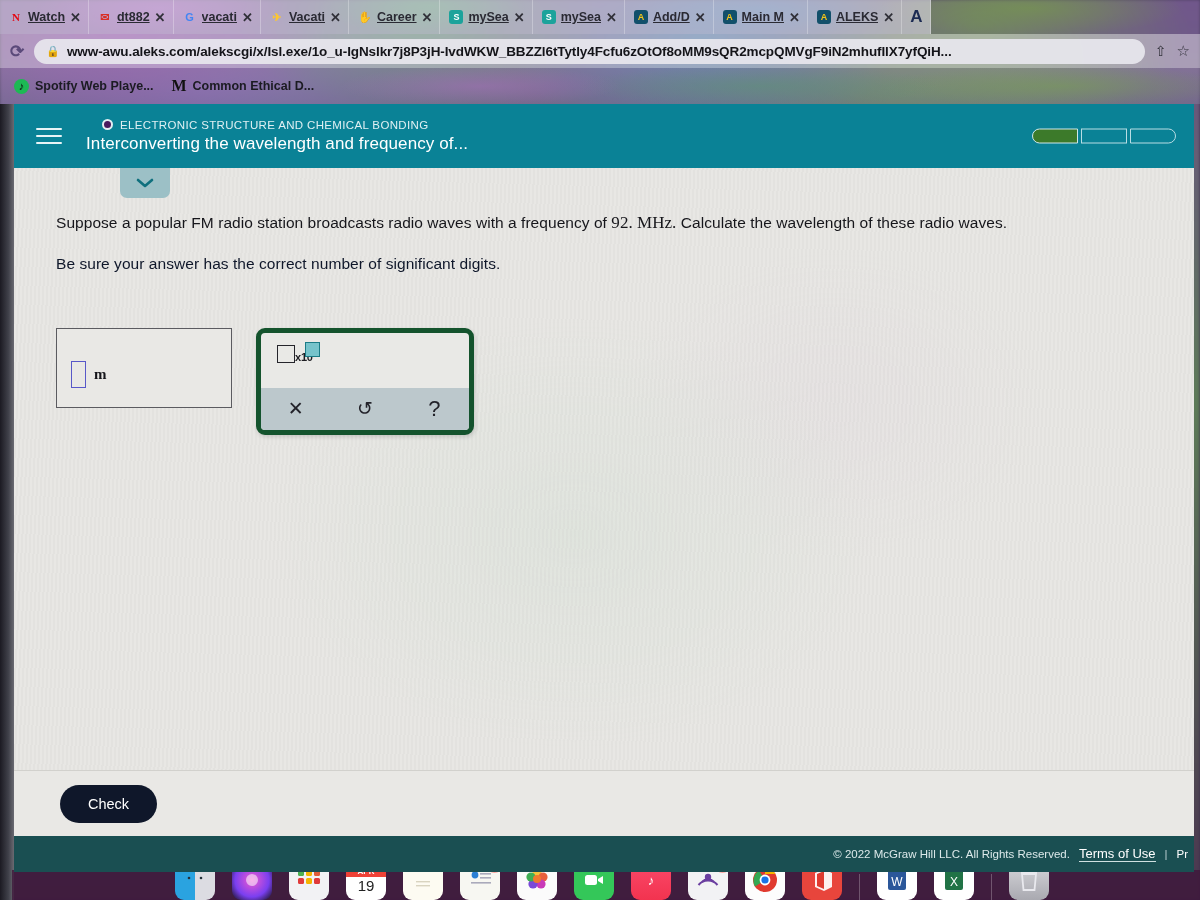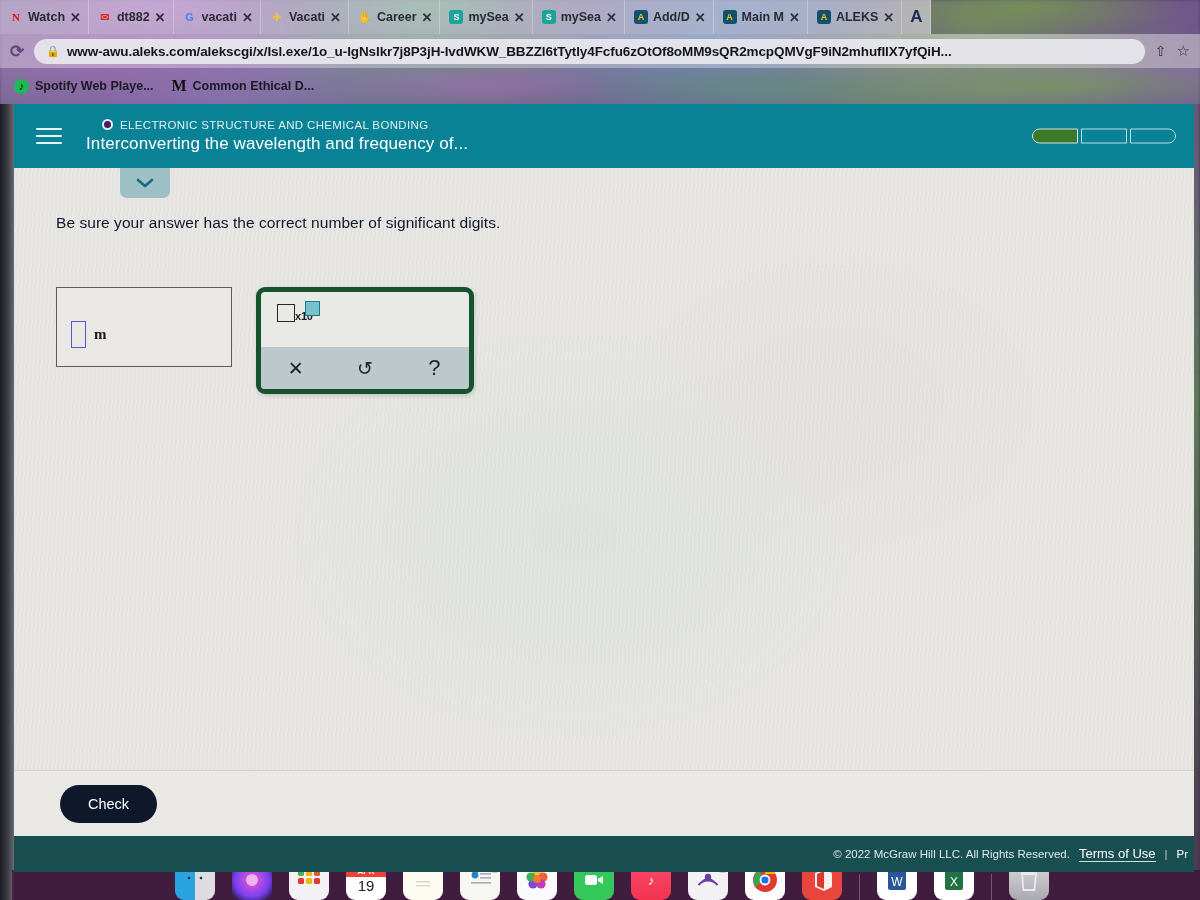--- a/index.html
+++ b/index.html
@@ -53,20 +53,21 @@
     background: rgba(226,224,234,.58);
   }
   .tab .fav {
     width: 14px; height: 14px; flex: 0 0 14px;
     display: inline-flex; align-items: center; justify-content: center;
     font-size: 11px; line-height: 1; border-radius: 2px;
   }
   .tab .tlabel {
     max-width: 54px; overflow: hidden; white-space: nowrap;
     text-overflow: clip;
+    text-decoration: underline;
   }
   .tab .tclose { font-size: 13px; color: #303038; font-weight: 700; line-height: 1; }
 
   .fav.netflix { color:#e50914; font-weight:900; font-family:"Liberation Serif",serif; }
   .fav.gmail { color:#d93025; }
   .fav.google { color:#4285f4; font-weight:900; }
   .fav.expedia { color:#ffc72c; }
   .fav.career { color:#2a9fd6; }
   .fav.myseat { background:#1ca39b; color:#fff; font-size:9px; font-weight:800; border-radius:3px; }
   .fav.aleks { background:#12506b; color:#f5c518; font-size:9px; font-weight:800; border-radius:3px; }
@@ -359,20 +360,23 @@
       </div>
     </div>
 
     <div class="tabchev">
       <svg viewBox="0 0 20 14">
         <path d="M3 4 L10 10 L17 4" fill="none" stroke="#10707e" stroke-width="2.6" stroke-linecap="round" stroke-linejoin="round"></path>
       </svg>
     </div>
 
     <div class="body">
+      <div class="qline">
+        <span>Suppose a popular FM radio station broadcasts radio waves with a frequency of </span><span class="mathnum">92.</span><span class="mathnum"> MHz.</span><span> Calculate the wavelength of these radio waves.</span>
+      </div>
       <div class="qline2">Be sure your answer has the correct number of significant digits.</div>
 
       <div class="answerrow">
         <div class="ansbox">
           <span class="mathfield"></span>
           <span class="unit">m</span>
         </div>
 
         <div class="palette">
           <div class="paltop">

